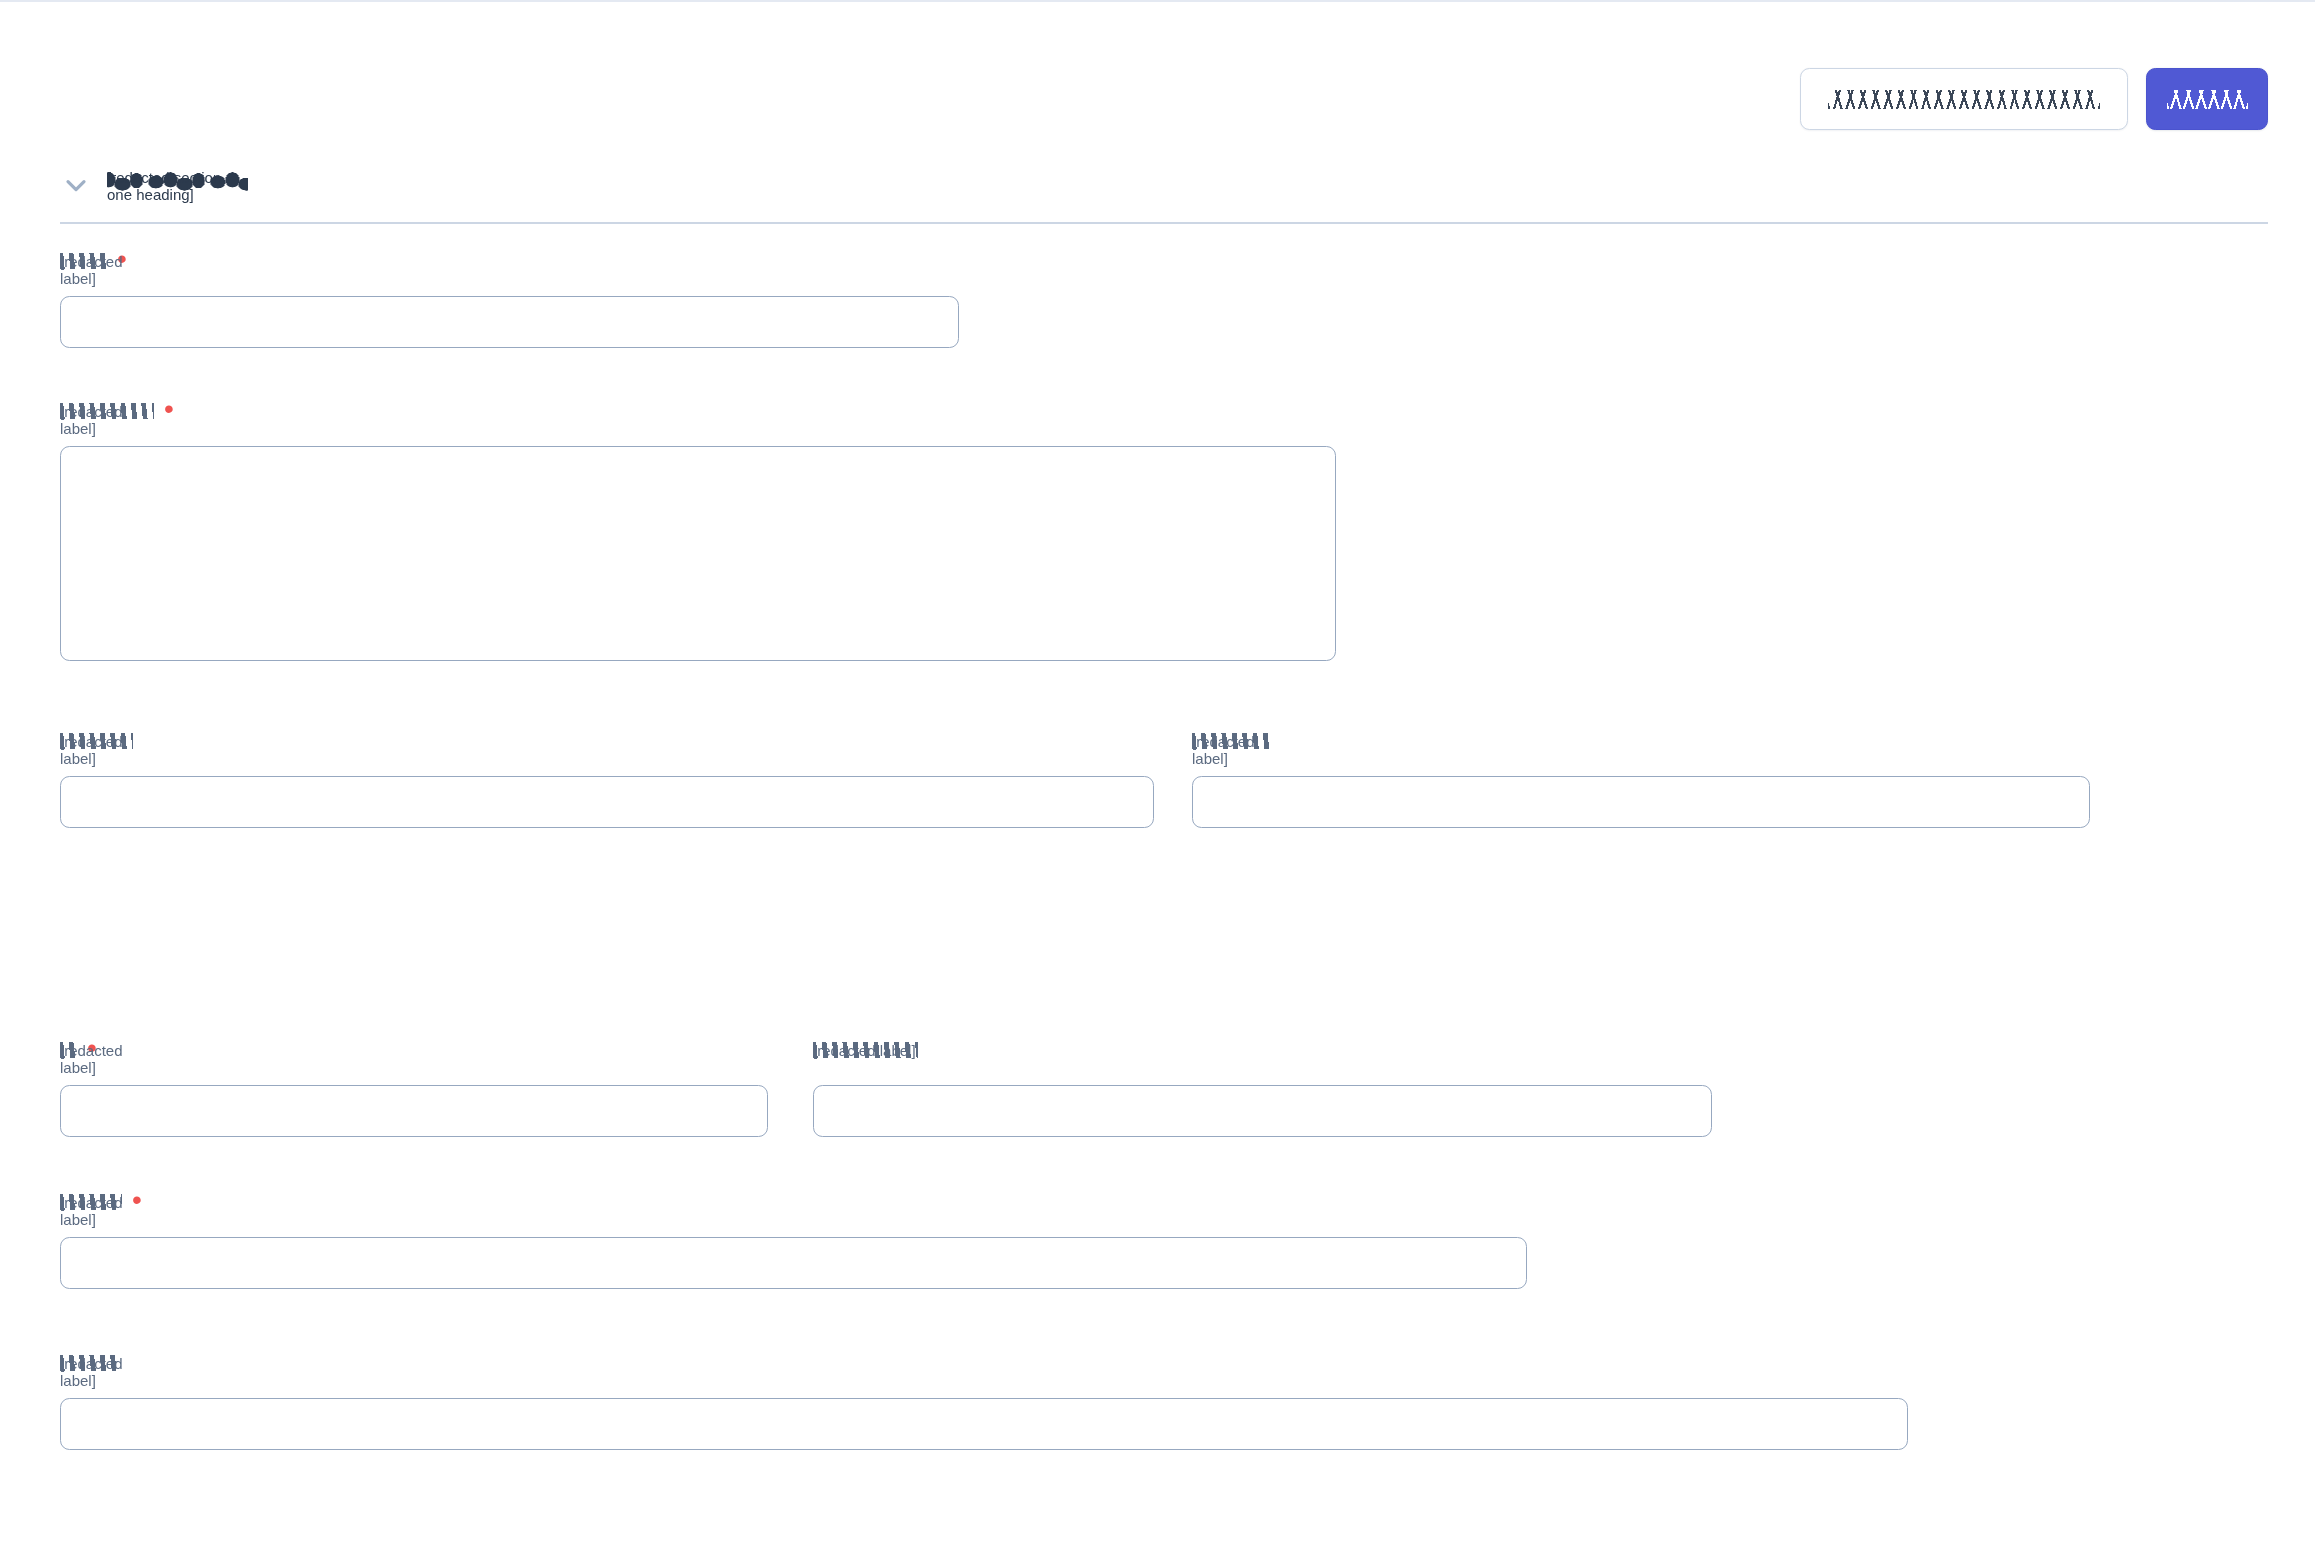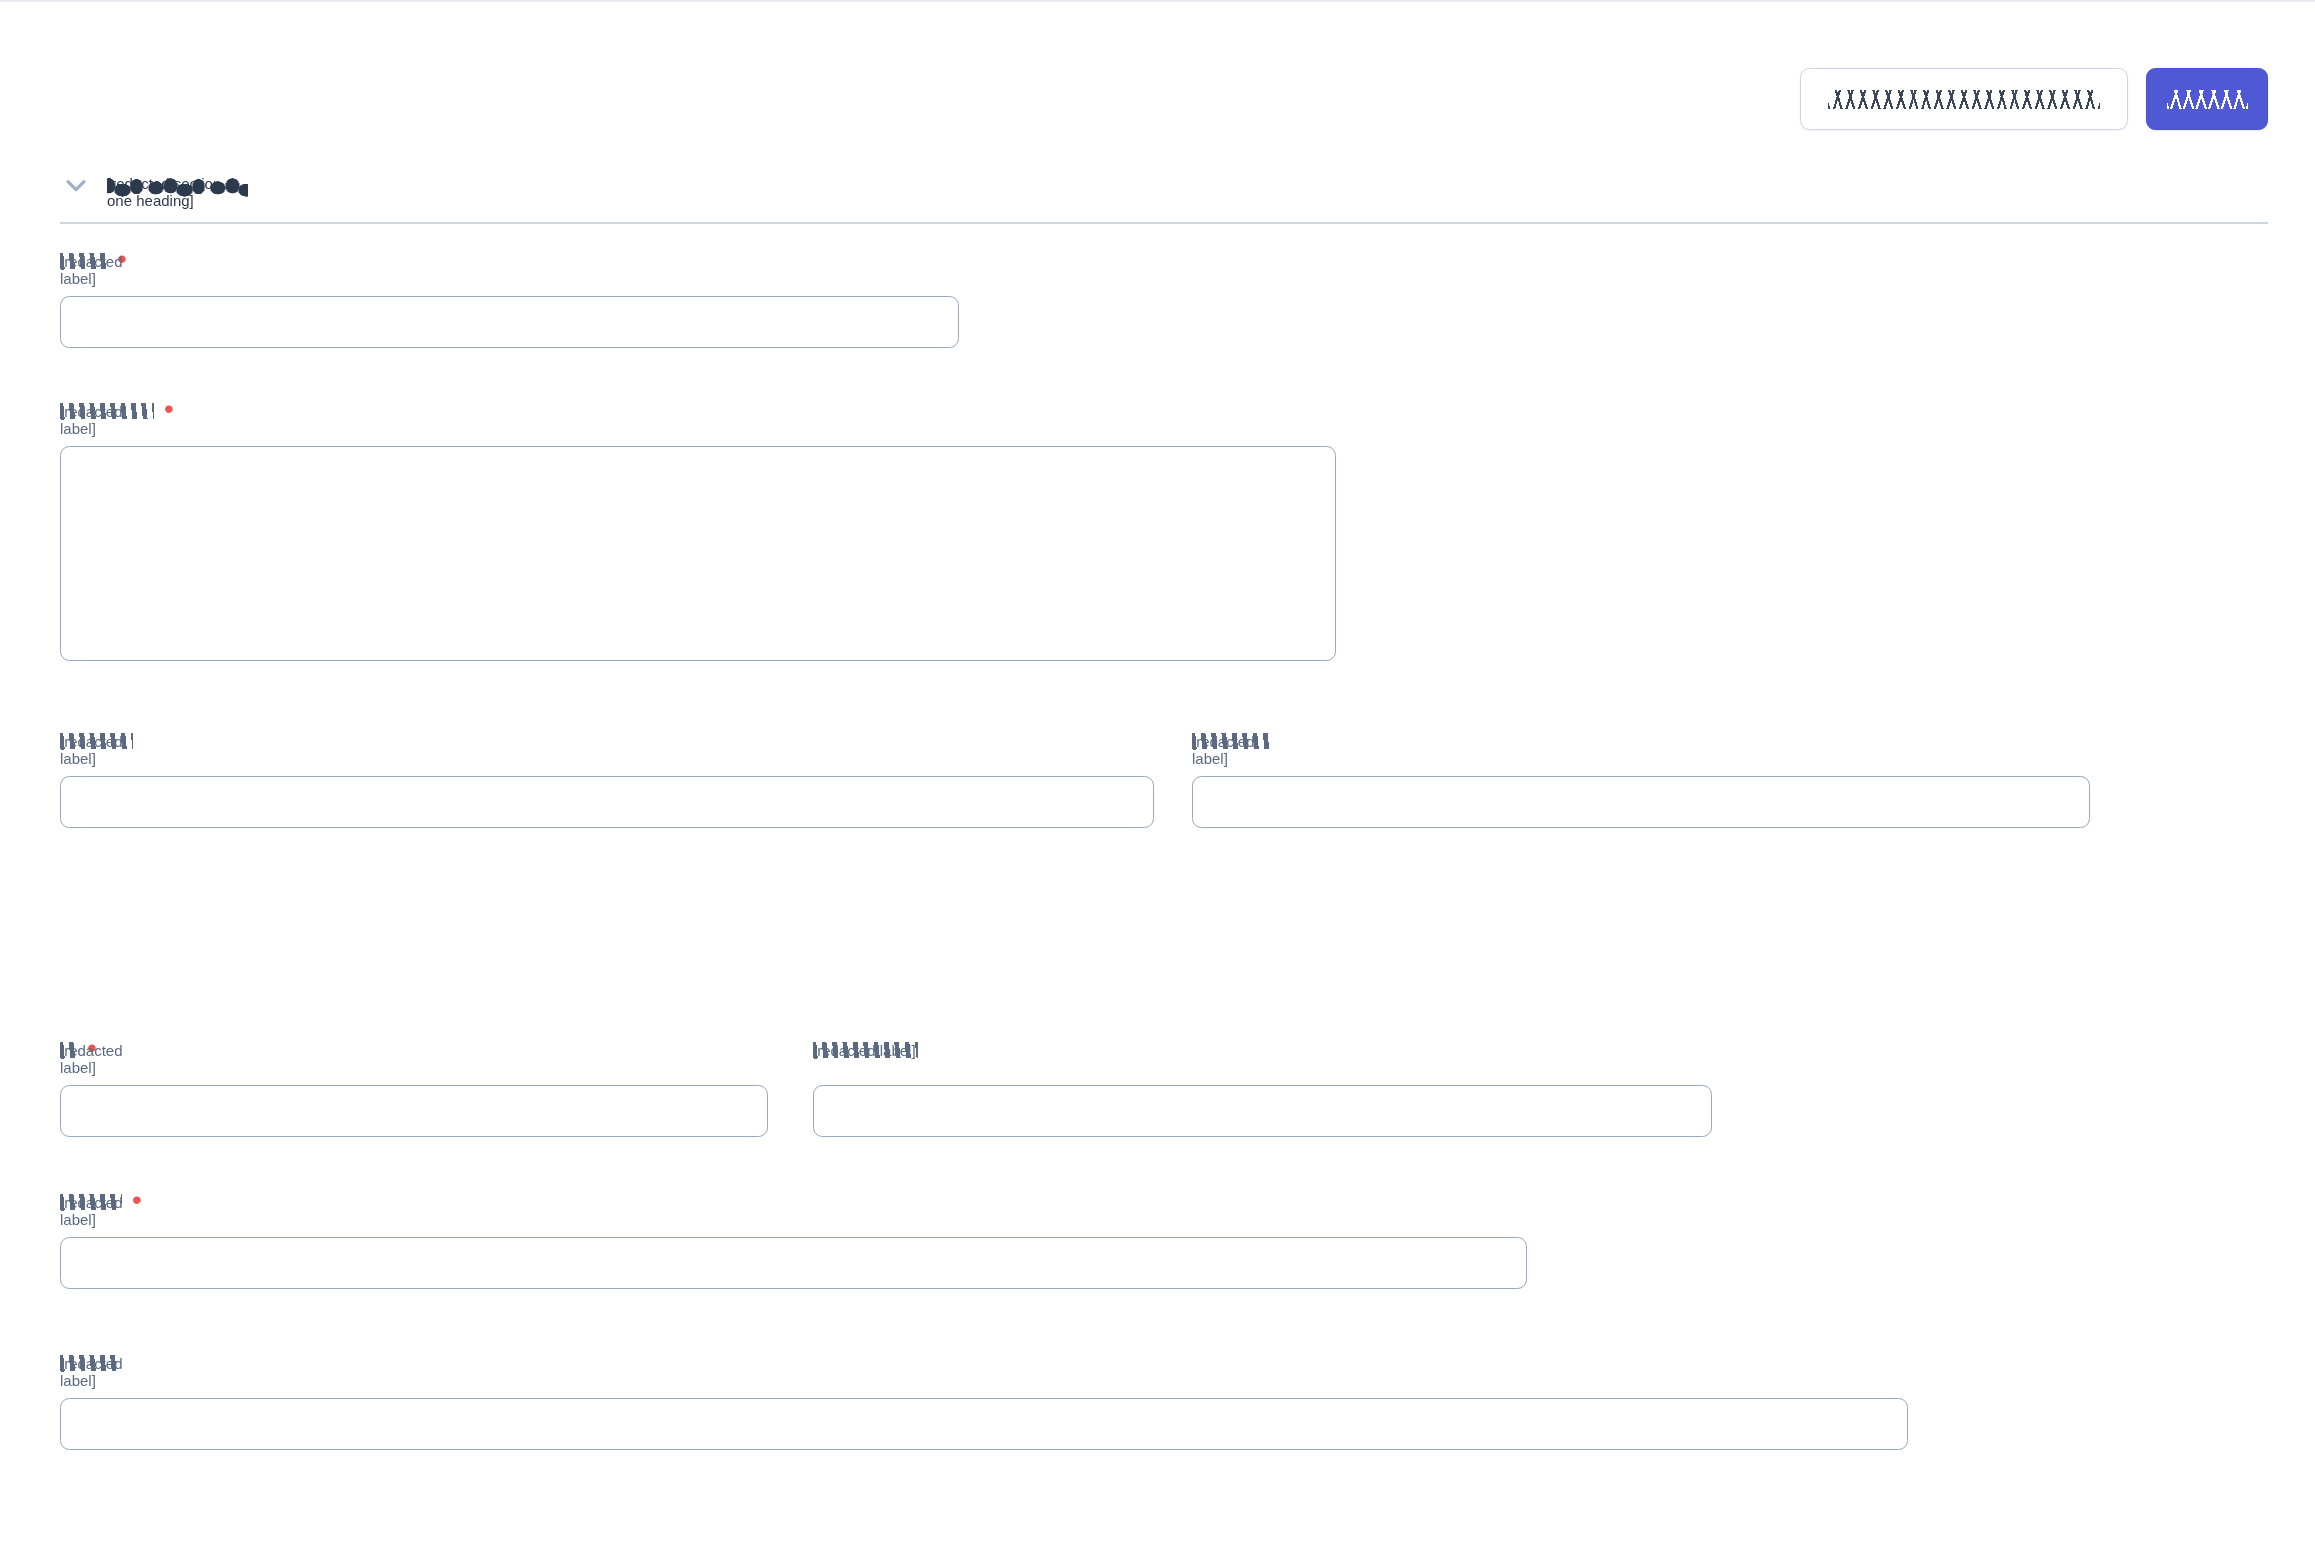--- a/index.html
+++ b/index.html
@@ -81,21 +81,21 @@
     width: 122px;
     background: #5059d4;
     border: 0.9px solid #4a53ce;
     box-shadow: 0 0.9px 1.9px rgba(20,35,70,.10);
   }
   .btn-primary .redact { color: #ffffff; height: 19px; width: 81px; }
 
   
   .section { position: absolute; left: 0; right: 0; }
   .section-head {
-    display: flex; align-items: flex-end; gap: 15px;
+    display: flex; align-items: flex-start; gap: 15px;
     padding-left: 60px; padding-right: 47px;
   }
   .chevron { width: 32px; height: 32px; flex: none; display:block; }
   .section-title { height: 28px; color: #2c3a4d; }
   .divider {
     margin-left: 60px; margin-right: 47px;
     height: 2.8px; background: #ccd6e4;
   }
 
   

